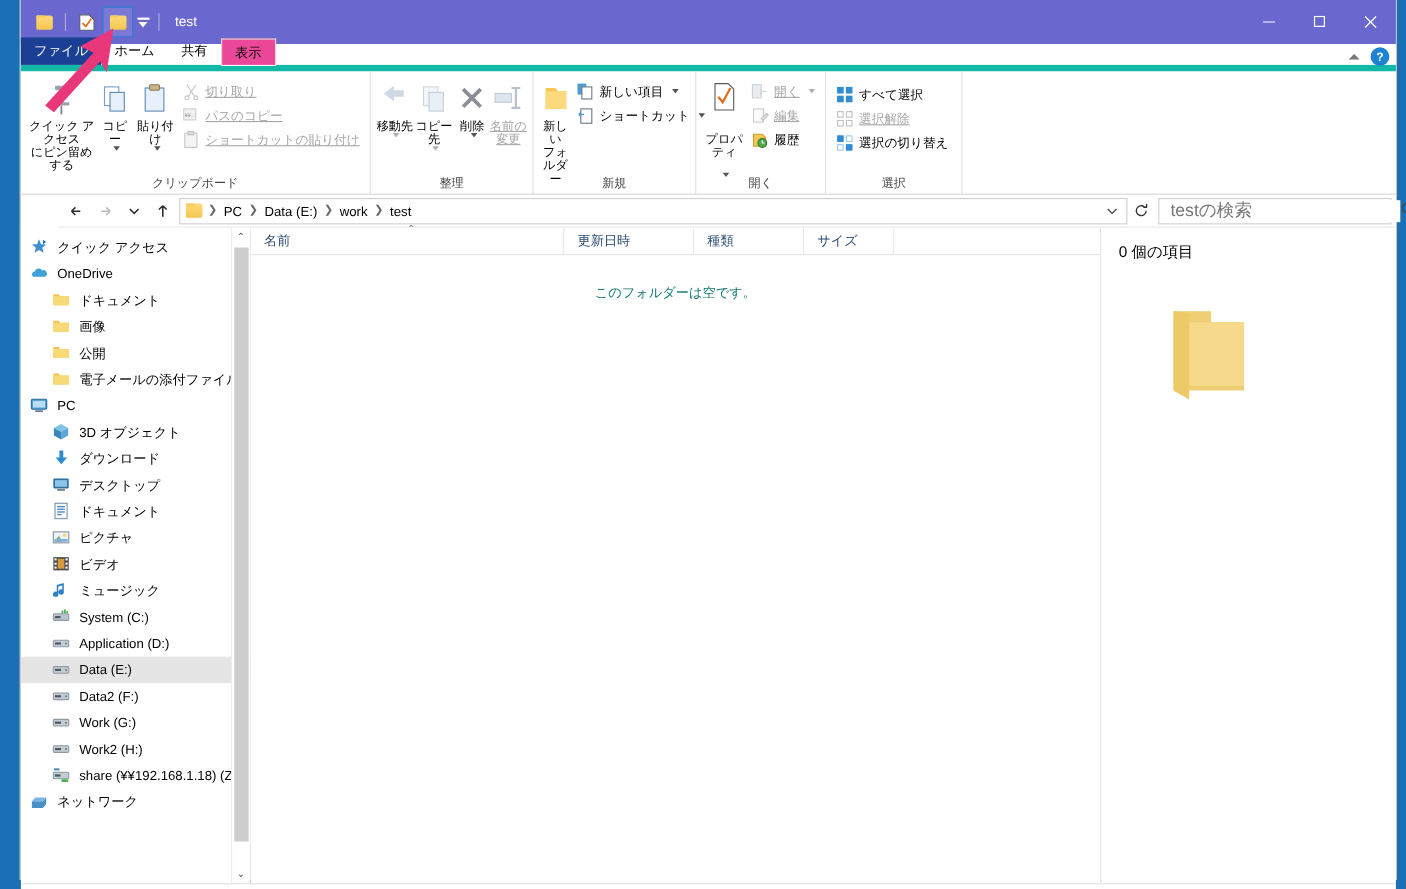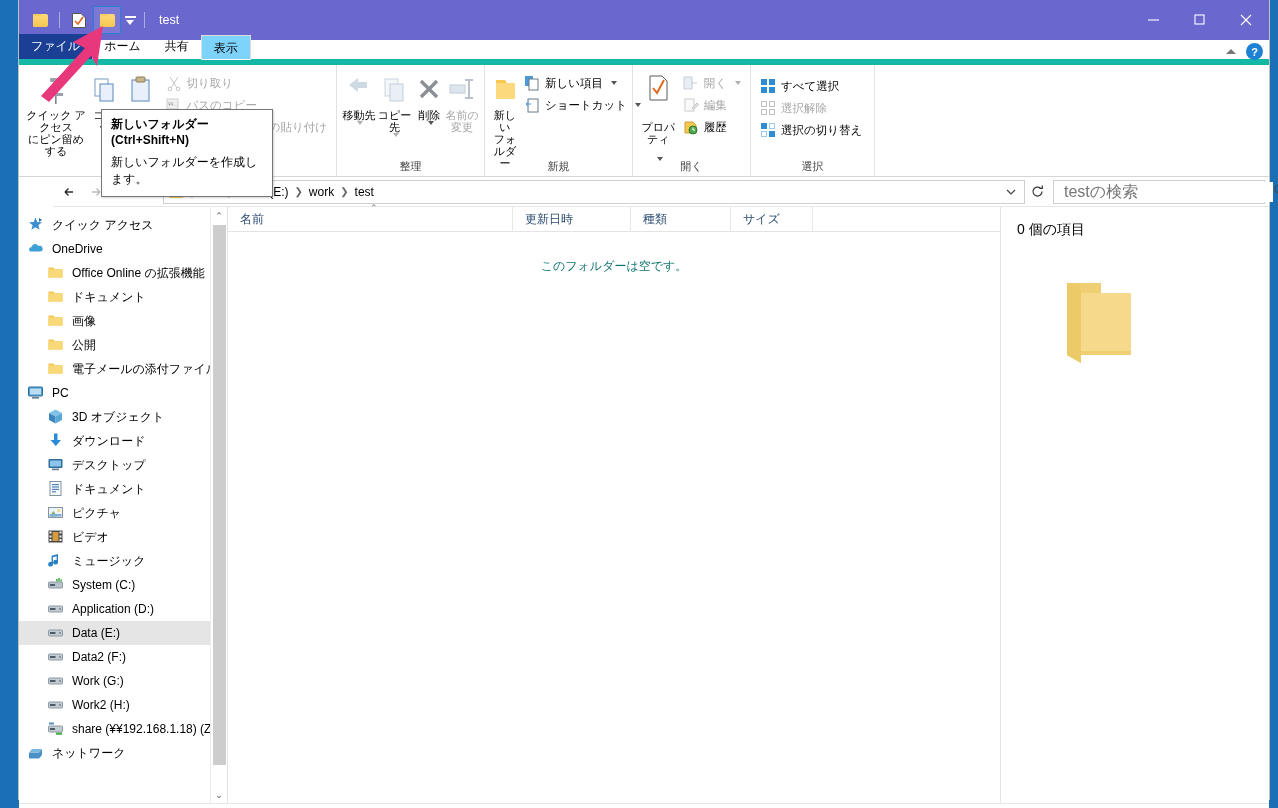--- a/index.html
+++ b/index.html
@@ -29,36 +29,36 @@
 
   
   .fold { position:relative; display:inline-block; }
   .fold .b { position:absolute; inset:0; background:linear-gradient(180deg,#fcd979,#f5c74f); border-radius:1px 2px 2px 1px; }
   .fold .t { position:absolute; left:0; top:0; width:55%; height:22%; background:#f7cd60; border-radius:1px 1px 0 0;}
 
   
   #tabsrow { height:25px; background:#fff; border-bottom:6px solid #14b8a6; display:flex; align-items:flex-end; position:relative; }
   #tab-file { background:#1b3f94; color:#fff; font-size:12px; padding:4px 12px 5px; height:25px; line-height:16px; }
   .tab { font-size:12px; padding:4px 12px 5px; color:#000; height:25px; line-height:16px; }
-  .tab.active { border:1px solid #dcdcdc; border-bottom-color:#fff; background:#7dd3fc; position:relative; top:1px; }
+  .tab.active { border:1px solid #dcdcdc; border-bottom-color:#fff; background:#ec4899; position:relative; top:1px; }
   #tabright { position:absolute; right:6px; top:3px; display:flex; align-items:center; gap:10px; }
   .chev-up { width:0;height:0;border-left:5px solid transparent;border-right:5px solid transparent;border-bottom:5px solid #777; }
   #helpbtn { width:17px;height:17px;border-radius:50%;background:#1d81d4;color:#fff;font-size:11px;font-weight:bold;
              display:flex;align-items:center;justify-content:center; }
 
   
   #ribbon { height:112px; background:#fff; border-bottom:1px solid #d6d6d6; display:flex; position:relative; }
   .group { height:112px; display:flex; flex-direction:column; justify-content:space-between;
            border-right:1px solid #e2e2e2; padding:3px 5px 0; position:relative; }
   .group-body { display:flex; align-items:flex-start; height:88px; }
   .group-label { text-align:center; font-size:11px; color:#444; padding-bottom:3px; }
   .bigbtn { width:58px; display:flex; flex-direction:column; align-items:center; padding-top:4px; }
   .bigbtn .ico { height:34px; display:flex; align-items:flex-end; justify-content:center; }
   .bigbtn .lbl { font-size:11px; line-height:12px; text-align:center; color:#000; margin-top:3px; }
-  .bigbtn.dim .lbl, .smallbtn.dim .lbl { color:#a6a6a6; }
+  .bigbtn.dim .lbl, .smallbtn.dim .lbl { color:#a6a6a6;text-decoration:underline; }
   .stack { display:flex; flex-direction:column; padding-top:4px; }
   .smallbtn { display:flex; align-items:center; gap:5px; padding:2px 4px; height:22px; }
   .smallbtn .lbl { font-size:11.5px; white-space:nowrap; }
   .mini { width:16px; height:16px; position:relative; flex:0 0 16px; }
   .tri { width:0;height:0;border-left:3.5px solid transparent;border-right:3.5px solid transparent;border-top:4px solid #555; margin-left:3px;}
   .tri.dim { border-top-color:#b0b0b0; }
 
   
   #tooltip { position:absolute; left:82px; top:44px; width:172px; background:#fff;
              border:1px solid #767676; box-shadow:1px 1px 2px rgba(0,0,0,.18); padding:6px 9px 8px; z-index:60; }
@@ -414,24 +414,20 @@
                   <rect x="9" y="9" width="6" height="6" fill="#2e8bd4"></rect>
                 </svg>
             </span>
             <span class="lbl">選択の切り替え</span>
           </div>
         </div>
       </div>
       <div class="group-label">選択</div>
     </div>
 
-    <div id="tooltip">
-      <div class="tt-title">新しいフォルダー (Ctrl+Shift+N)</div>
-      <div class="tt-desc">新しいフォルダーを作成します。</div>
-    </div>
   </div>
 
   <svg id="arrow" viewBox="0 0 74 82">
     <path d="M70 4 L40 20 L52 26 L8 74 L16 80 L58 34 L64 44 Z" fill="#e8377a"></path>
   </svg>
 
   <div id="addrrow">
     <div class="navbtn">
       <svg width="16" height="16" viewBox="0 0 16 16">
           <path d="M11 8 H3 M3 8 L6.5 4.5 M3 8 L6.5 11.5"></path>
@@ -505,27 +501,20 @@
             <span class="nav-ico"><svg width="17" height="17" viewBox="0 0 17 17">
                 <path d="M3 11.5 a2.6 2.6 0 0 1 1.6 -4.6 a3.6 3.6 0 0 1 6.7 -1 a2.9 2.9 0 0 1 2.5 5.6 z" fill="#3fa0d8"></path>
               </svg></span>
             <span>OneDrive</span>
           </div>
           <div class="nav-item l2">
             <span class="nav-ico"><svg width="17" height="17" viewBox="0 0 17 17">
                 <path d="M1.5 3.5 h5 l1.2 1.8 h7.8 v8.2 h-14z" fill="#f0c44f"></path>
                 <path d="M1.5 5.3 h14 v8.2 h-14z" fill="#f8d978"></path>
               </svg></span>
-            <span>Office Online の拡張機能</span>
-          </div>
-          <div class="nav-item l2">
-            <span class="nav-ico"><svg width="17" height="17" viewBox="0 0 17 17">
-                <path d="M1.5 3.5 h5 l1.2 1.8 h7.8 v8.2 h-14z" fill="#f0c44f"></path>
-                <path d="M1.5 5.3 h14 v8.2 h-14z" fill="#f8d978"></path>
-              </svg></span>
             <span>ドキュメント</span>
           </div>
           <div class="nav-item l2">
             <span class="nav-ico"><svg width="17" height="17" viewBox="0 0 17 17">
                 <path d="M1.5 3.5 h5 l1.2 1.8 h7.8 v8.2 h-14z" fill="#f0c44f"></path>
                 <path d="M1.5 5.3 h14 v8.2 h-14z" fill="#f8d978"></path>
               </svg></span>
             <span>画像</span>
           </div>
           <div class="nav-item l2">

